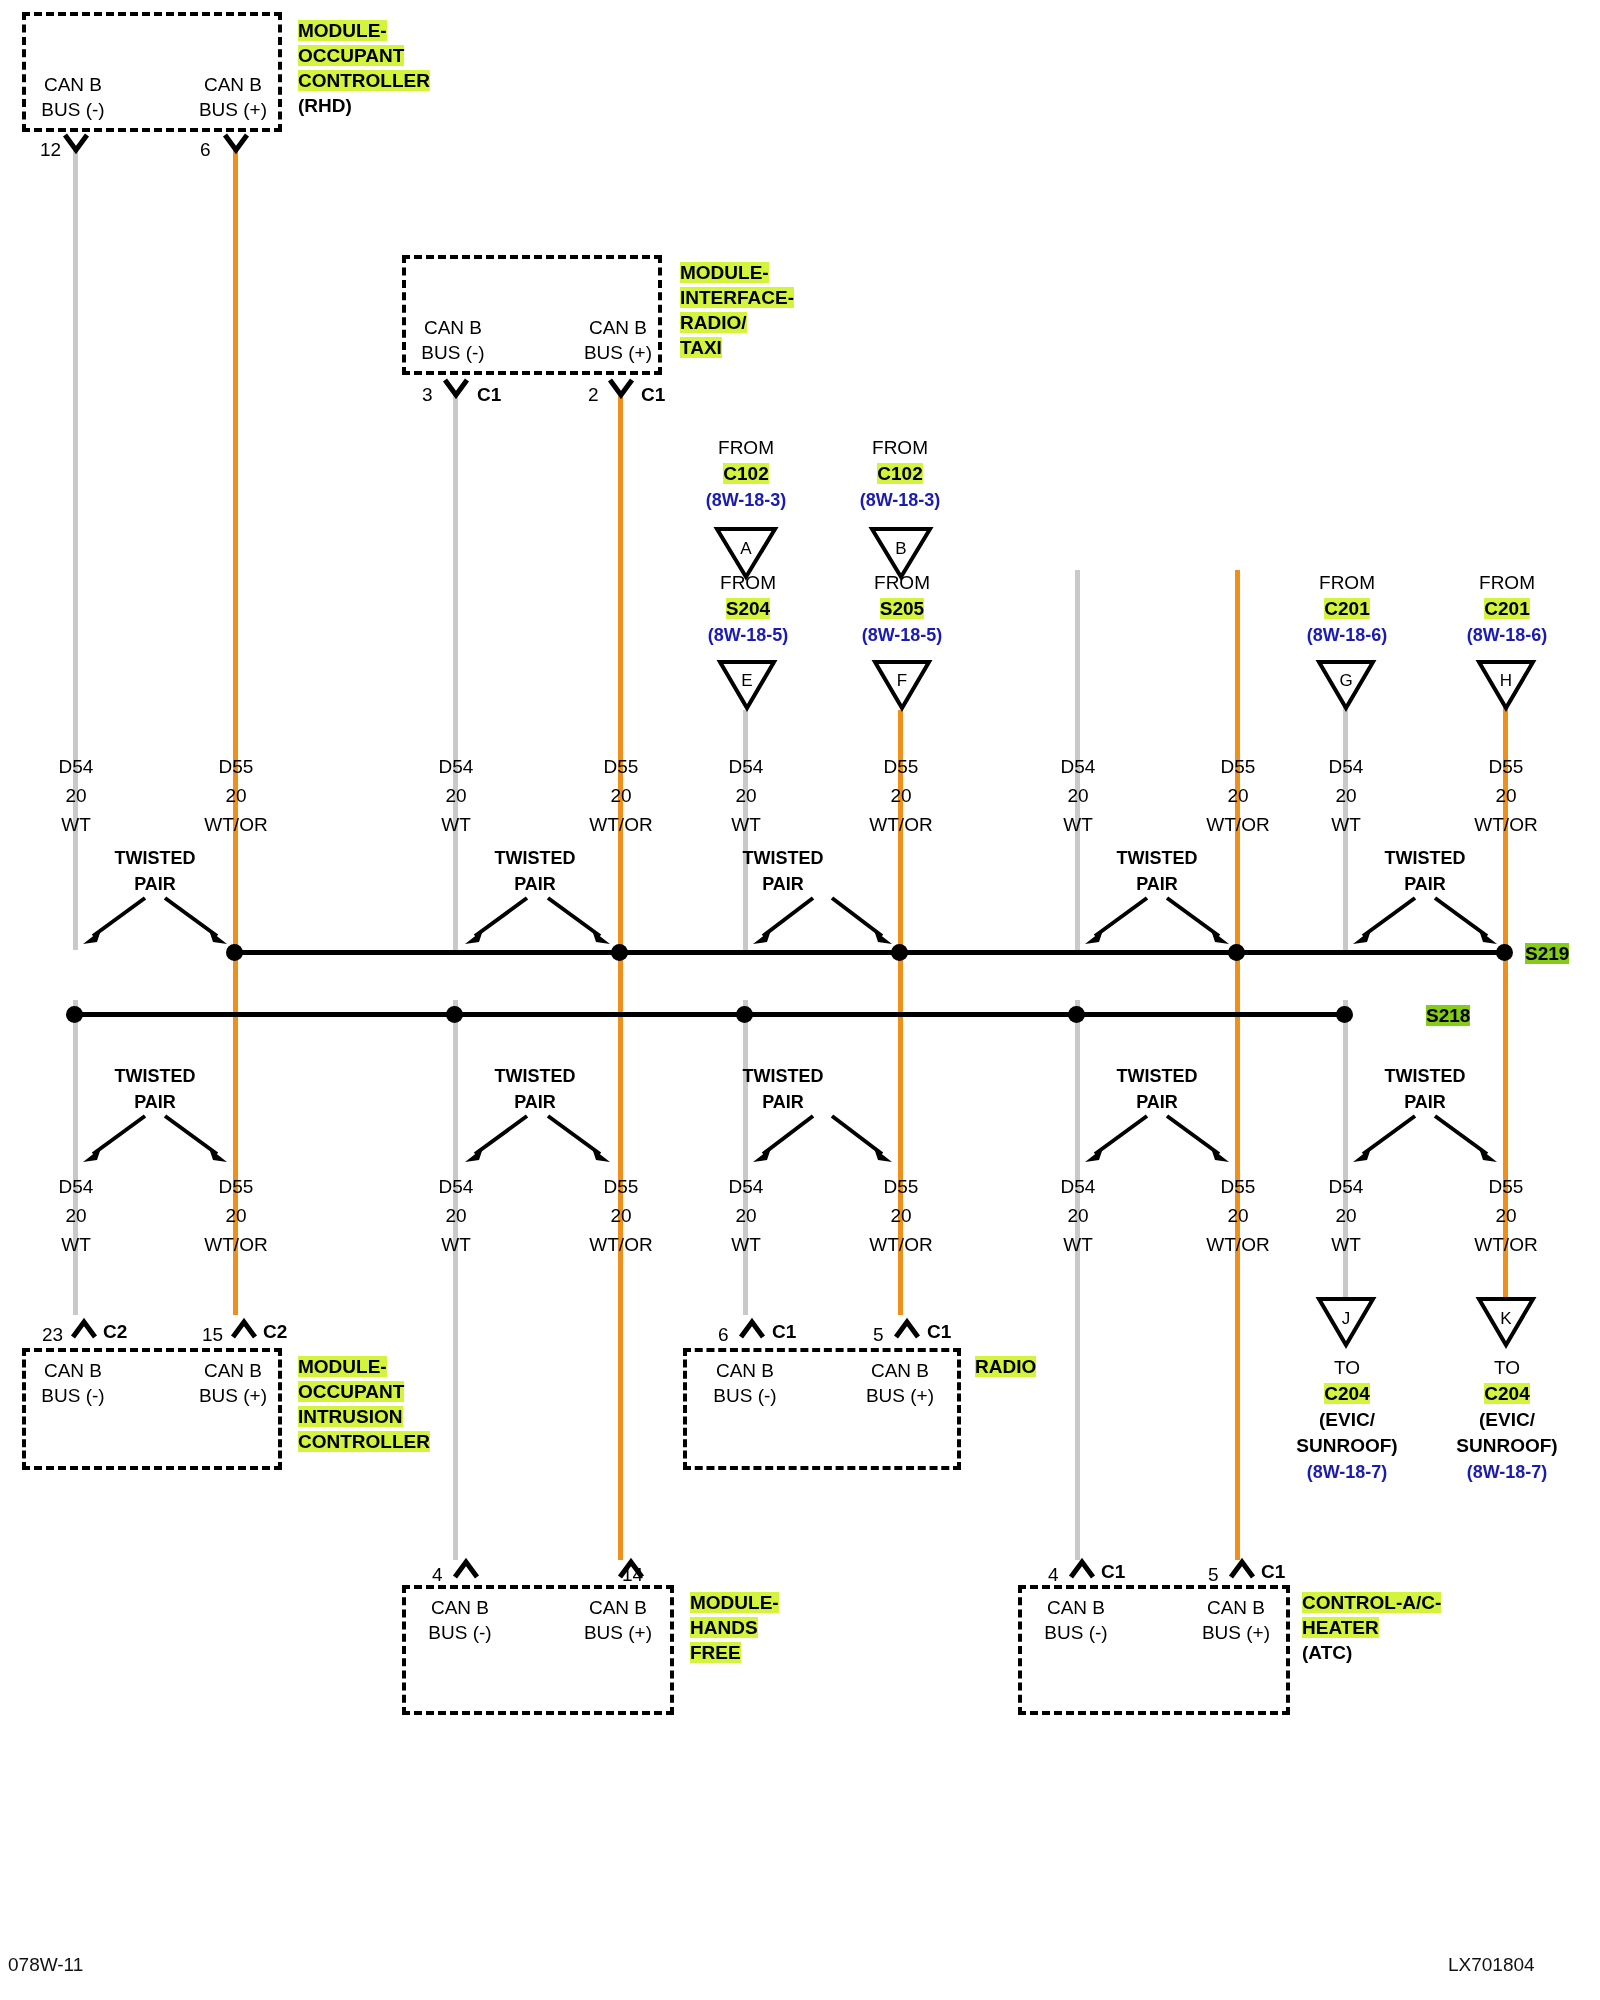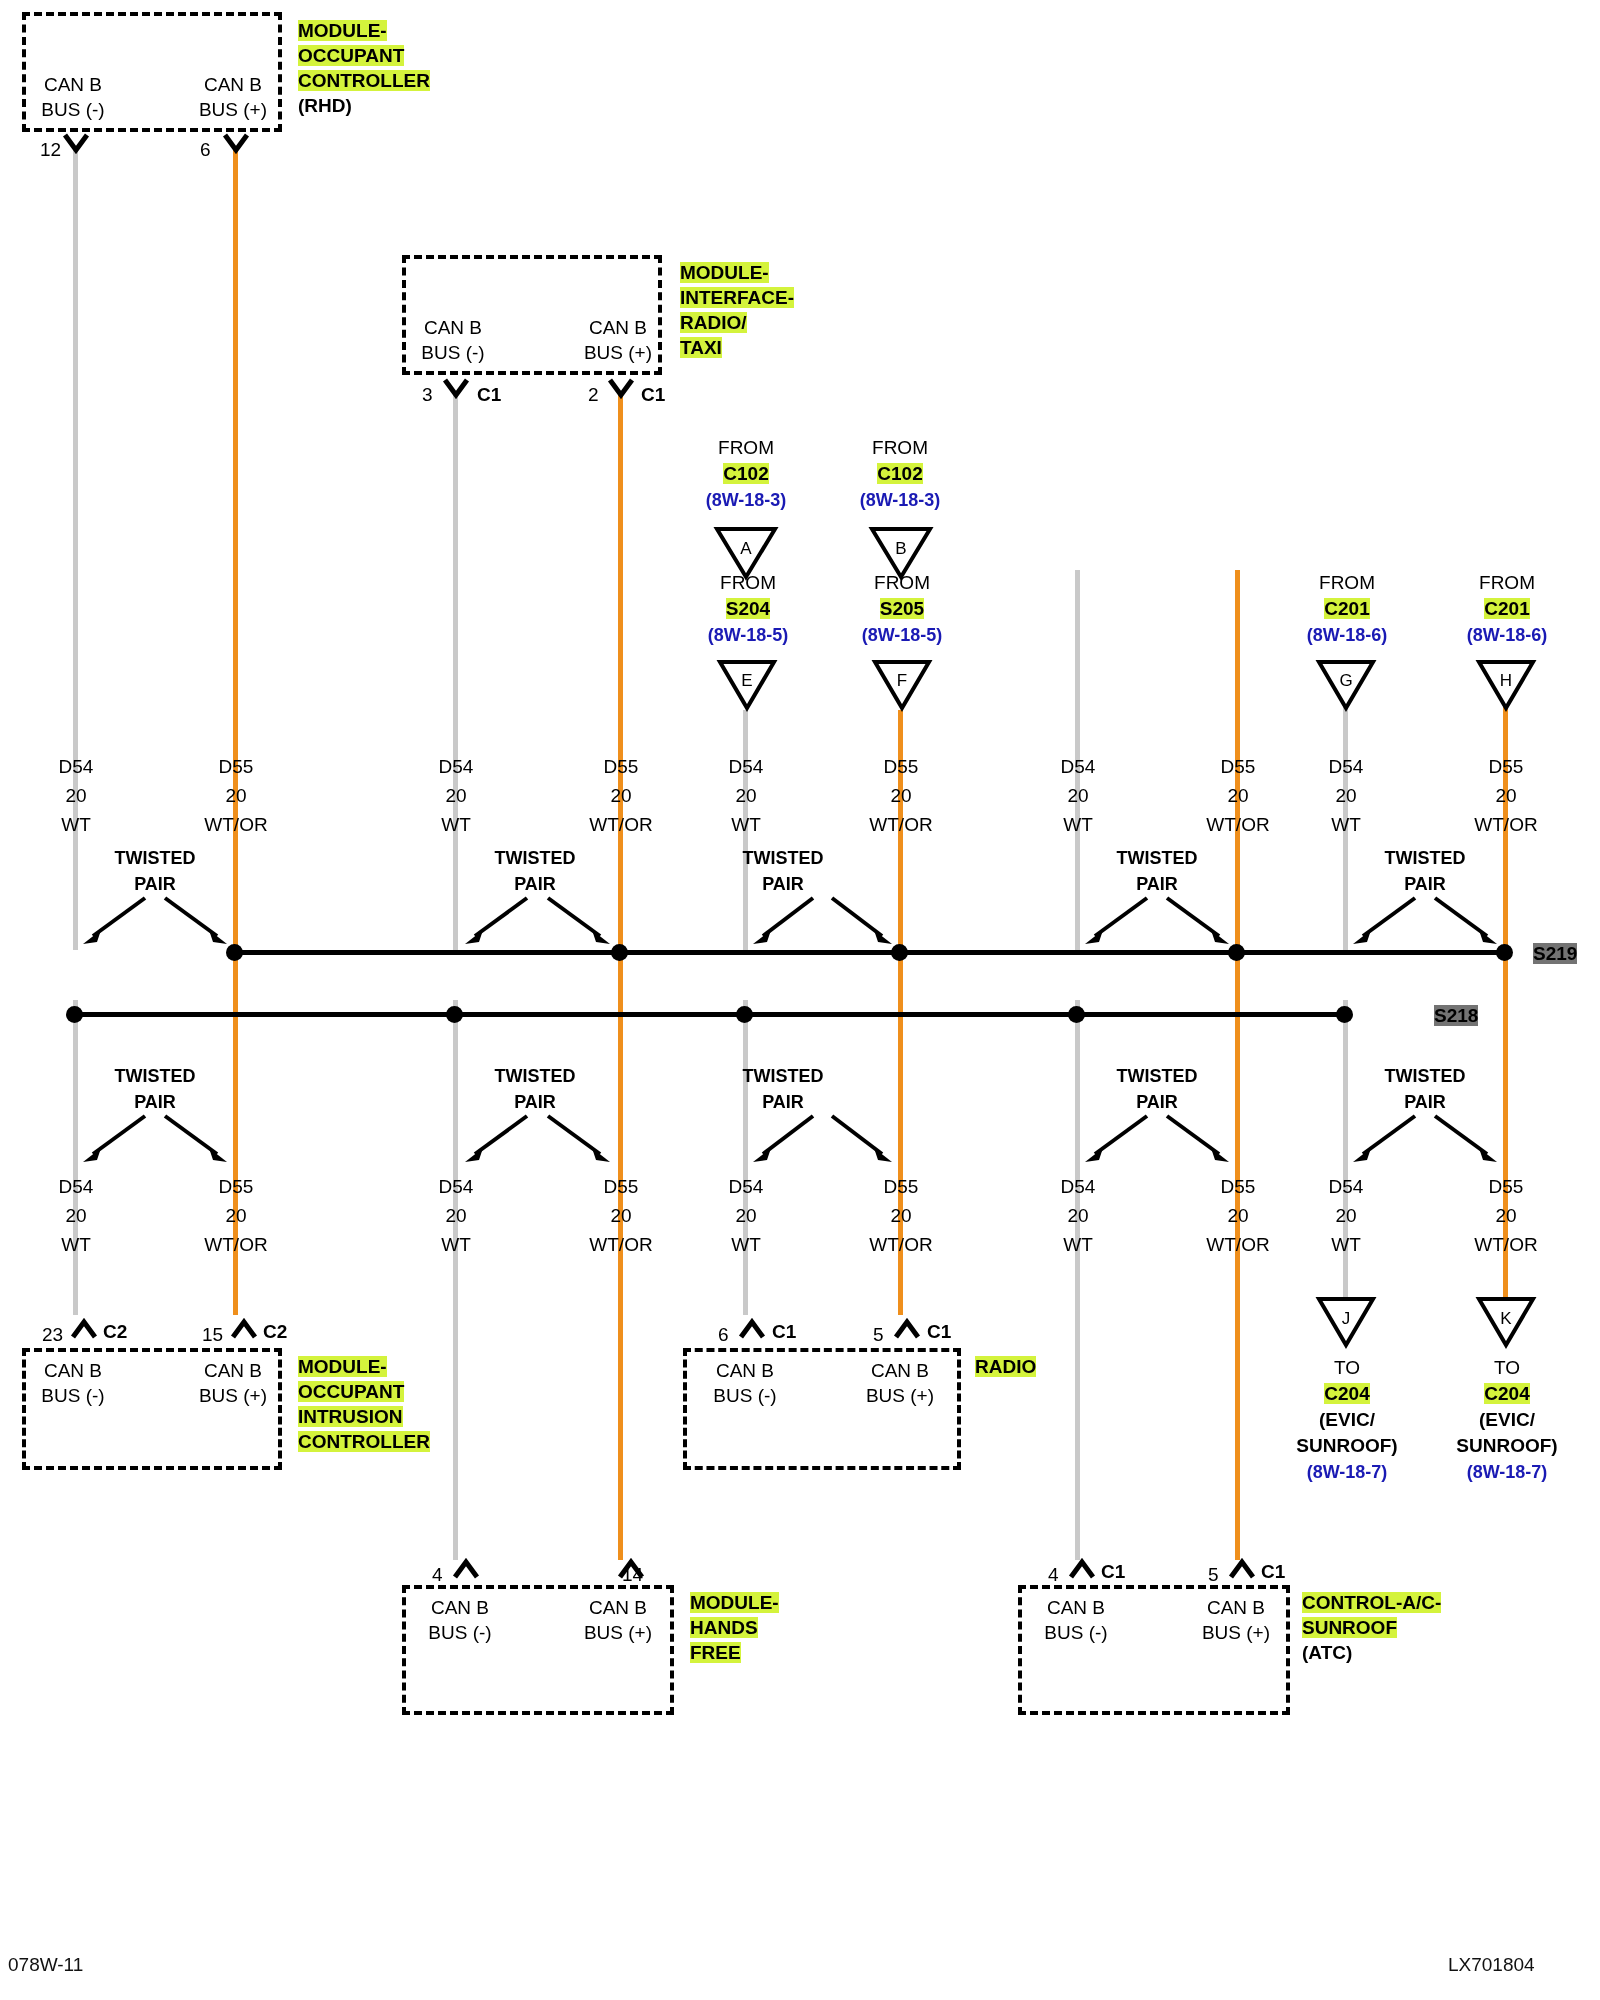--- a/index.html
+++ b/index.html
@@ -33,21 +33,21 @@
   
   .wirespec{position:absolute;text-align:center;font-size:19px;line-height:29px;white-space:nowrap;width:120px;}
 
   
   .twisted{position:absolute;text-align:center;font-size:18px;font-weight:bold;line-height:26px;white-space:nowrap;width:160px;}
 
   
   .splicebar{position:absolute;height:5px;background:#000;}
   .splicedot{position:absolute;width:17px;height:17px;border-radius:50%;background:#000;}
   .splicename{position:absolute;font-size:19px;font-weight:bold;line-height:19px;white-space:nowrap;}
-  .splicename span{background:#737373;margin-left:8px;}
+  .splicename span{background:#84cc16;}
 
   
   .tri{position:absolute;}
   .triletter{position:absolute;font-size:17px;line-height:17px;text-align:center;width:40px;}
   .trilabel{position:absolute;text-align:center;font-size:19px;line-height:26px;white-space:nowrap;width:180px;}
   .trilabel .dir{color:#000;font-weight:normal;}
   .trilabel .code{font-weight:bold;}
   .trilabel .code span{background:#d4f33c;}
   .trilabel .ref{color:#1a1ab4;font-weight:bold;font-size:18px;}
   .trilabel .sub{font-weight:bold;color:#000;}
@@ -547,20 +547,20 @@
   <div class="pinlabel" style="left:1021px;top:1595px;width:110px;">
     <div>CAN B</div>
     <div>BUS (-)</div>
   </div>
   <div class="pinlabel" style="left:1181px;top:1595px;width:110px;">
     <div>CAN B</div>
     <div>BUS (+)</div>
   </div>
   <div class="modname" style="left:1302px;top:1590px;">
     <div><span class="hl">CONTROL-A/C-</span></div>
-    <div><span class="hl">SUNROOF</span></div>
+    <div><span class="hl">HEATER</span></div>
     <div><span class="pl">(ATC)</span></div>
   </div>
 
   <div class="footer" style="left:8px;top:1955px;">078W-11</div>
   <div class="footer" style="left:1448px;top:1955px;">LX701804</div>
 
 </div>
 
 </body></html>

